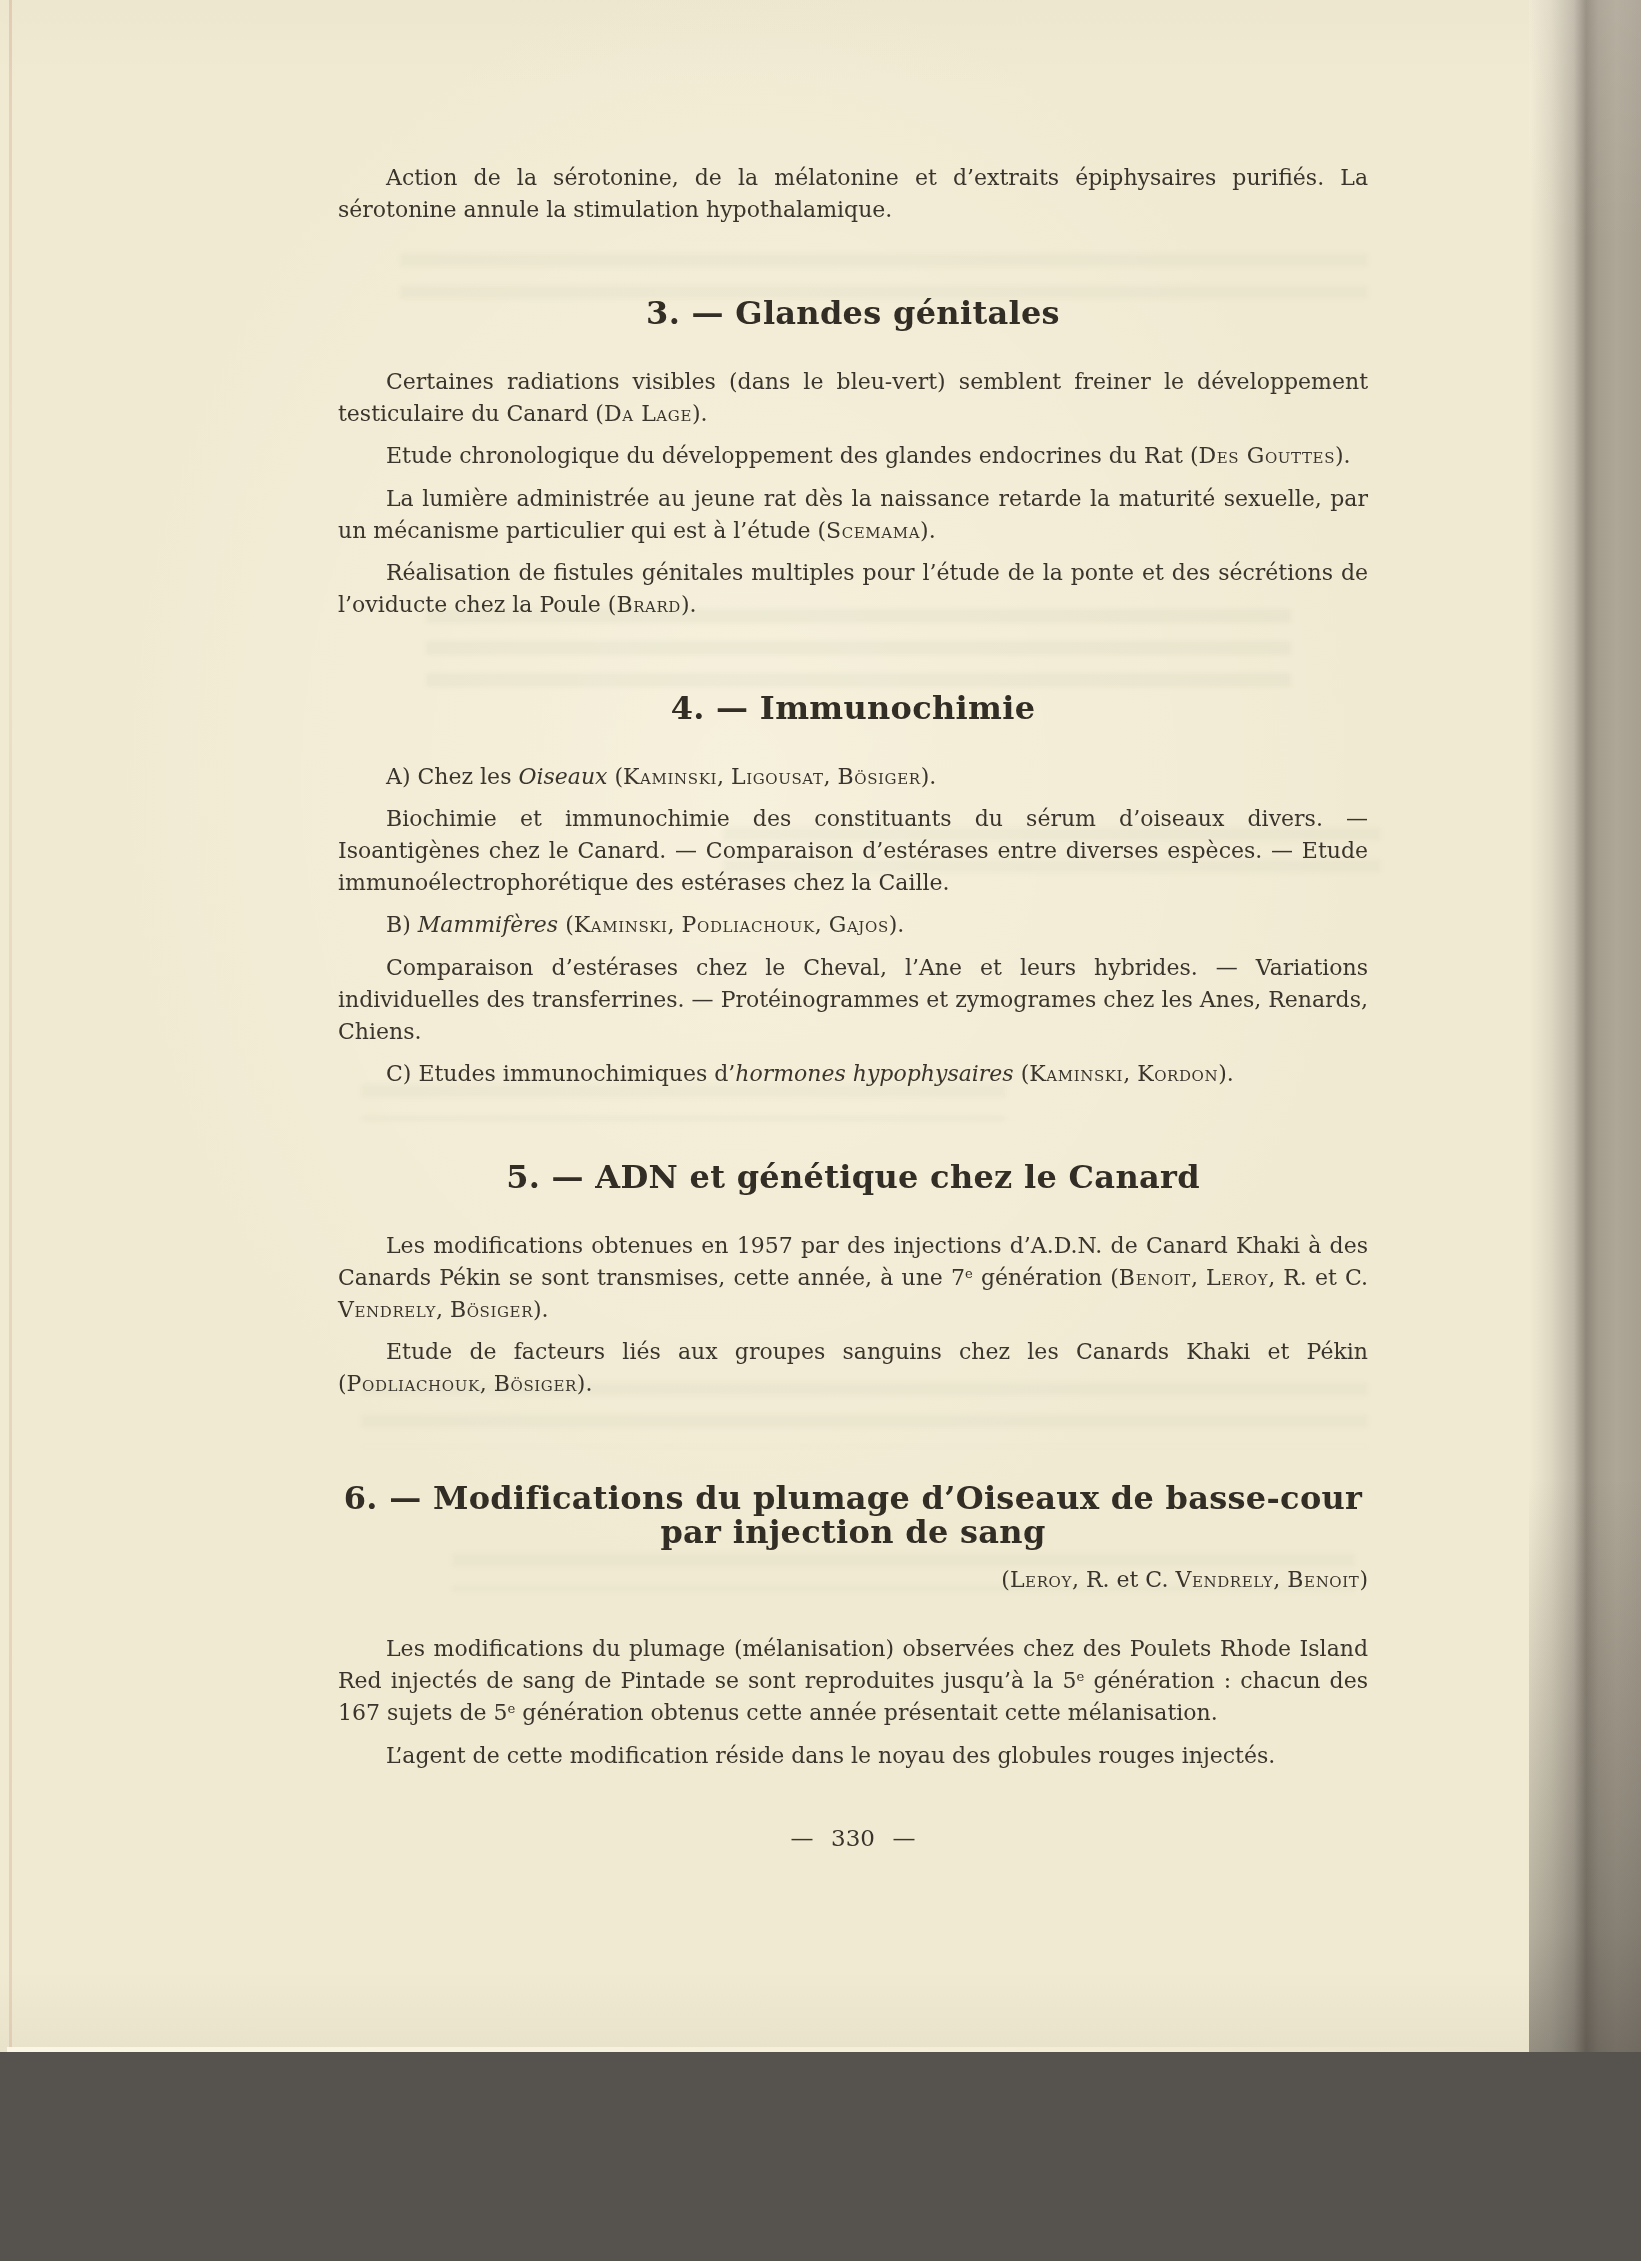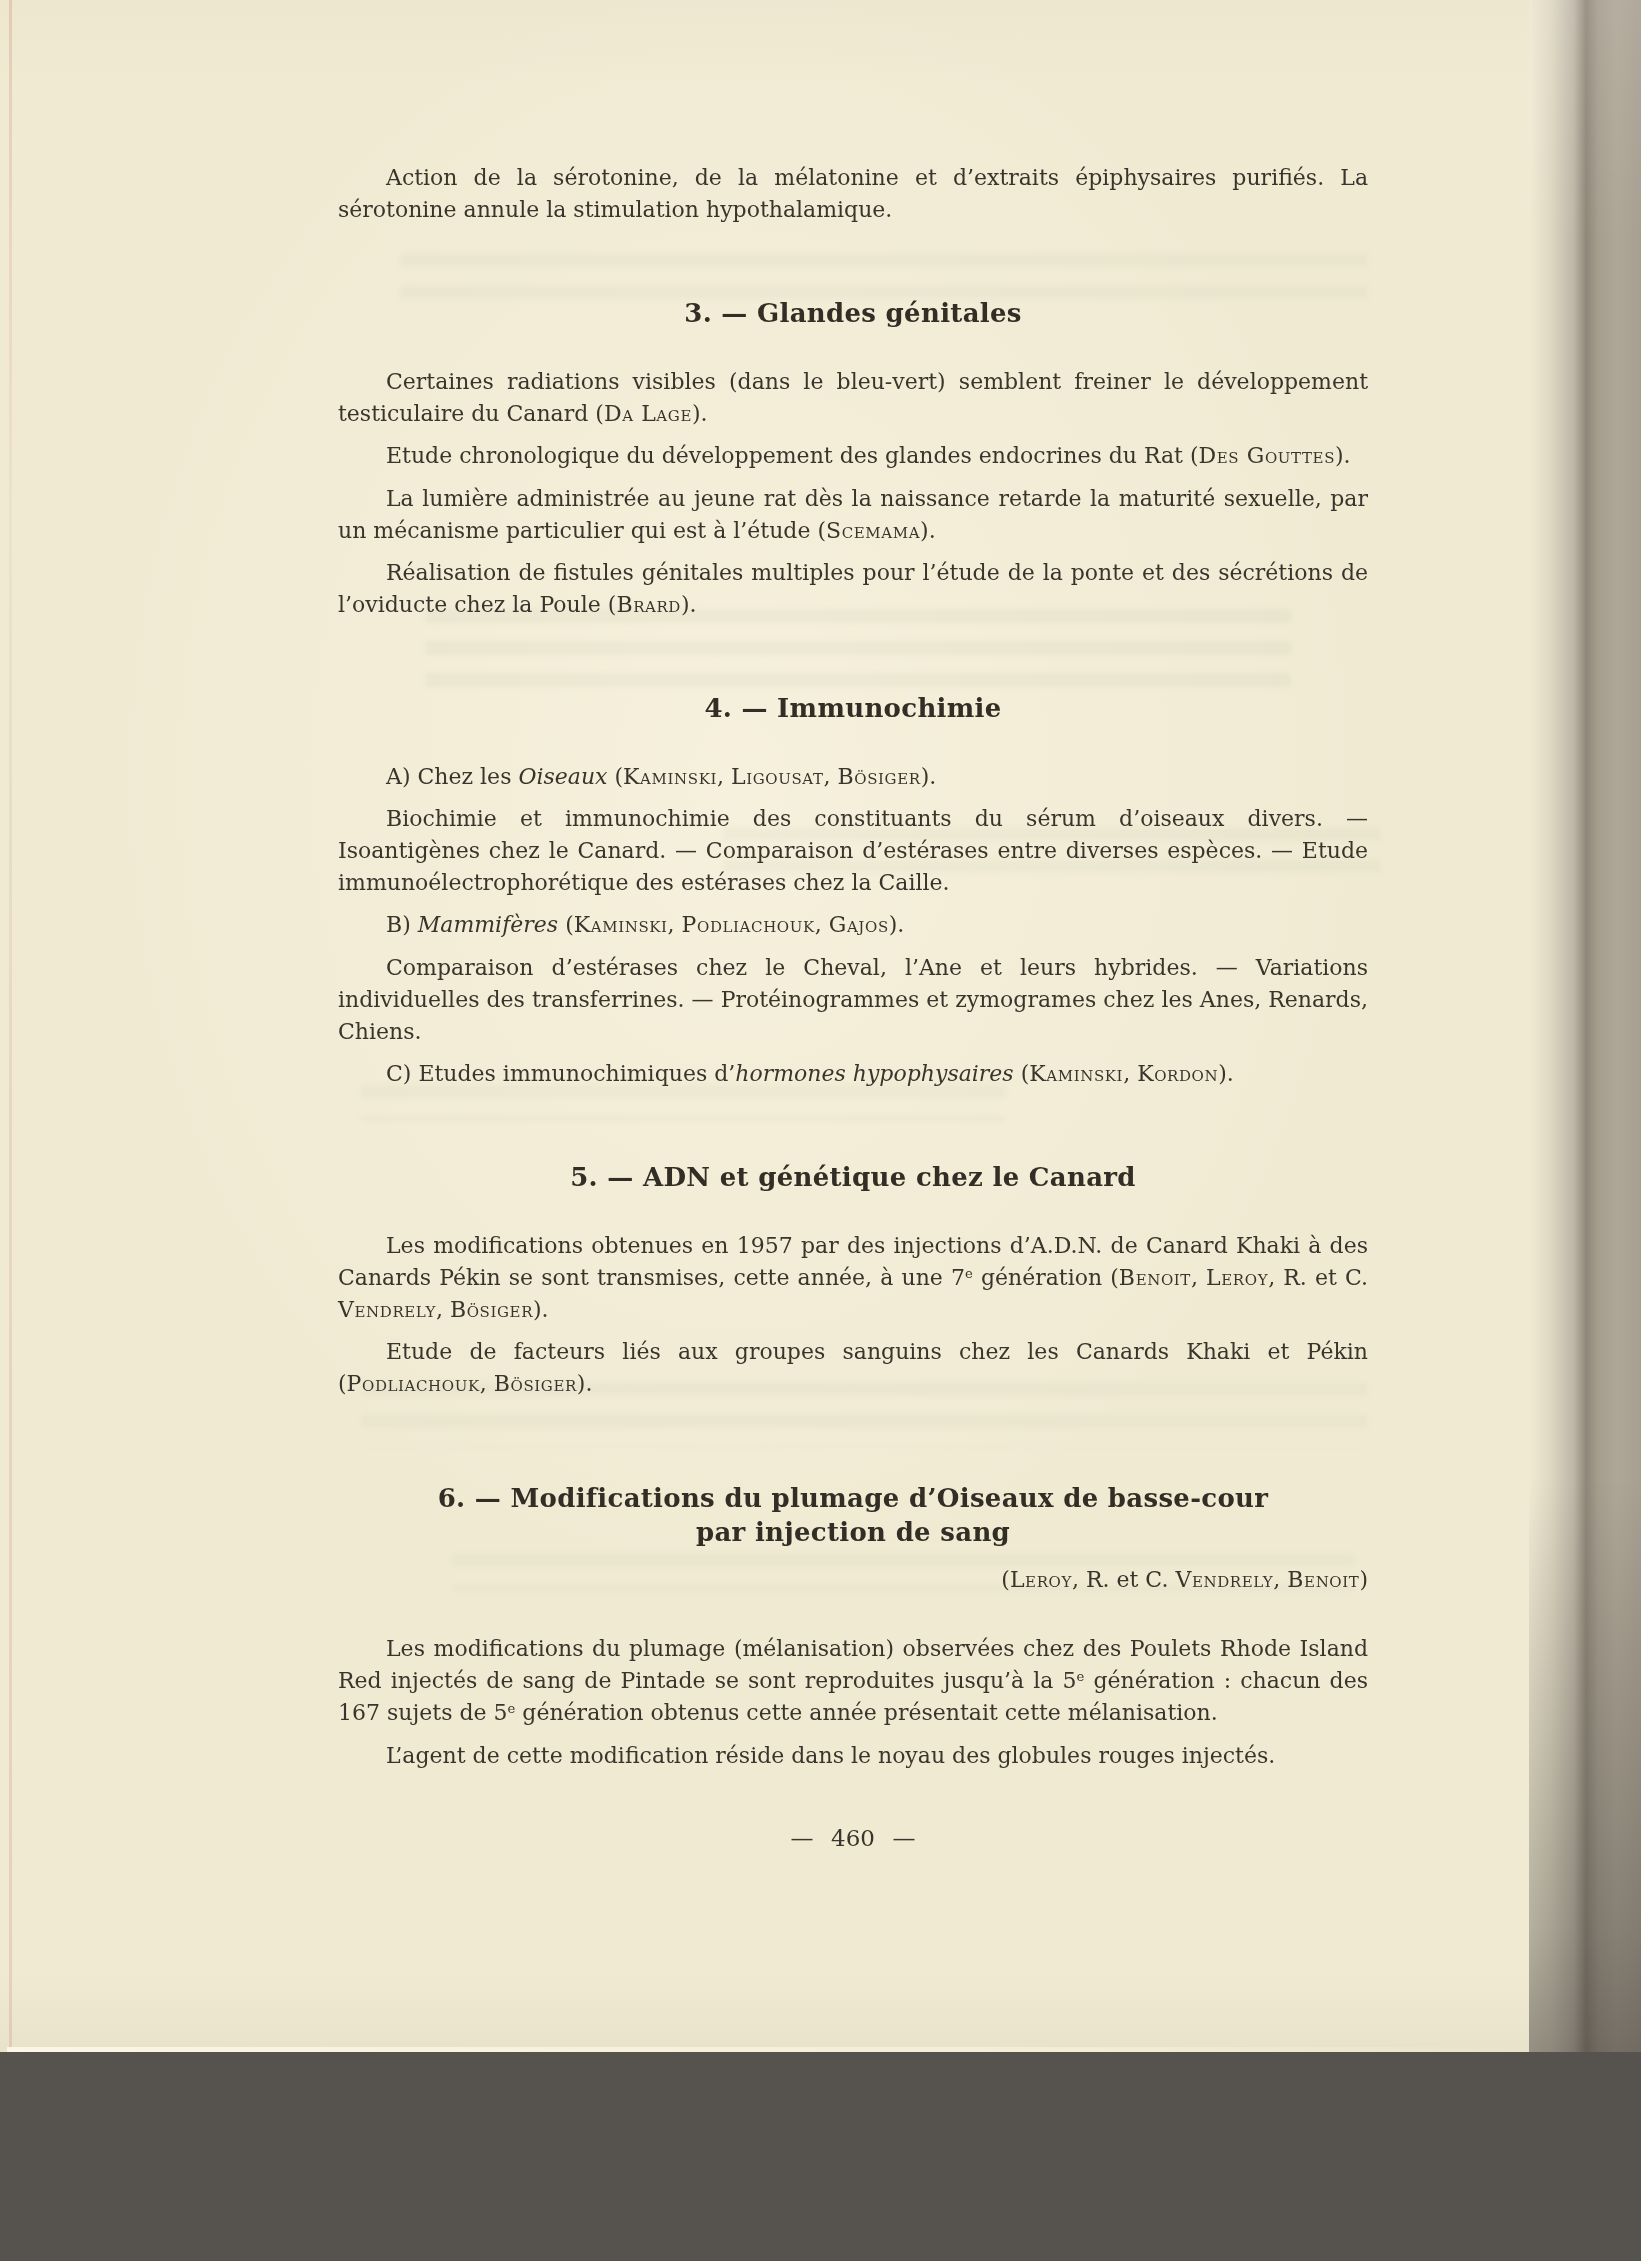--- a/index.html
+++ b/index.html
@@ -103,21 +103,21 @@
     color: #3a352c;
     font-size: 22px;
     line-height: 32px;
     text-align: justify;
   }
   .para {
     margin: 0 0 10.3px 0;
     text-indent: 48px;
   }
   .heading {
-    font-size: 26px;
+    font-size: 32px;
     font-weight: bold;
     color: #322d25;
     text-align: center;
     line-height: 34px;
     margin: 70px 0 36px 0;
     letter-spacing: 0.3px;
     text-indent: 0;
   }
   .heading-multi {
     margin-top: 81px;
@@ -179,21 +179,21 @@
       <p class="para"><span>Etude de facteurs liés aux groupes sanguins chez les Canards Khaki et Pékin (</span><span class="sc">Podliachouk</span><span>, </span><span class="sc">Bösiger</span><span>).</span></p>
 
       <h2 class="heading heading-multi">
         <span class="heading-line">6. — Modifications du plumage d’Oiseaux de basse-cour</span>
         <span class="heading-line">par injection de sang</span>
       </h2>
       <p class="para authors"><span>(</span><span class="sc">Leroy</span><span>, R. et C. </span><span class="sc">Vendrely</span><span>, </span><span class="sc">Benoit</span><span>)</span></p>
       <p class="para"><span>Les modifications du plumage (mélanisation) observées chez des Poulets Rhode Island Red injectés de sang de Pintade se sont reproduites jusqu’à la 5</span><span class="sup">e</span><span> génération : chacun des 167 sujets de 5</span><span class="sup">e</span><span> génération obtenus cette année présentait cette mélanisation.</span></p>
       <p class="para"><span>L’agent de cette modification réside dans le noyau des globules rouges injectés.</span></p>
 
-      <div class="page-number">— 460 —</div>
+      <div class="page-number">— 330 —</div>
     </div>
 
     <div class="page-bottom-highlight"></div>
   </div>
 
   <div class="fore-edge"></div>
   <div class="scan-bottom"></div>
 </div>
 
 

